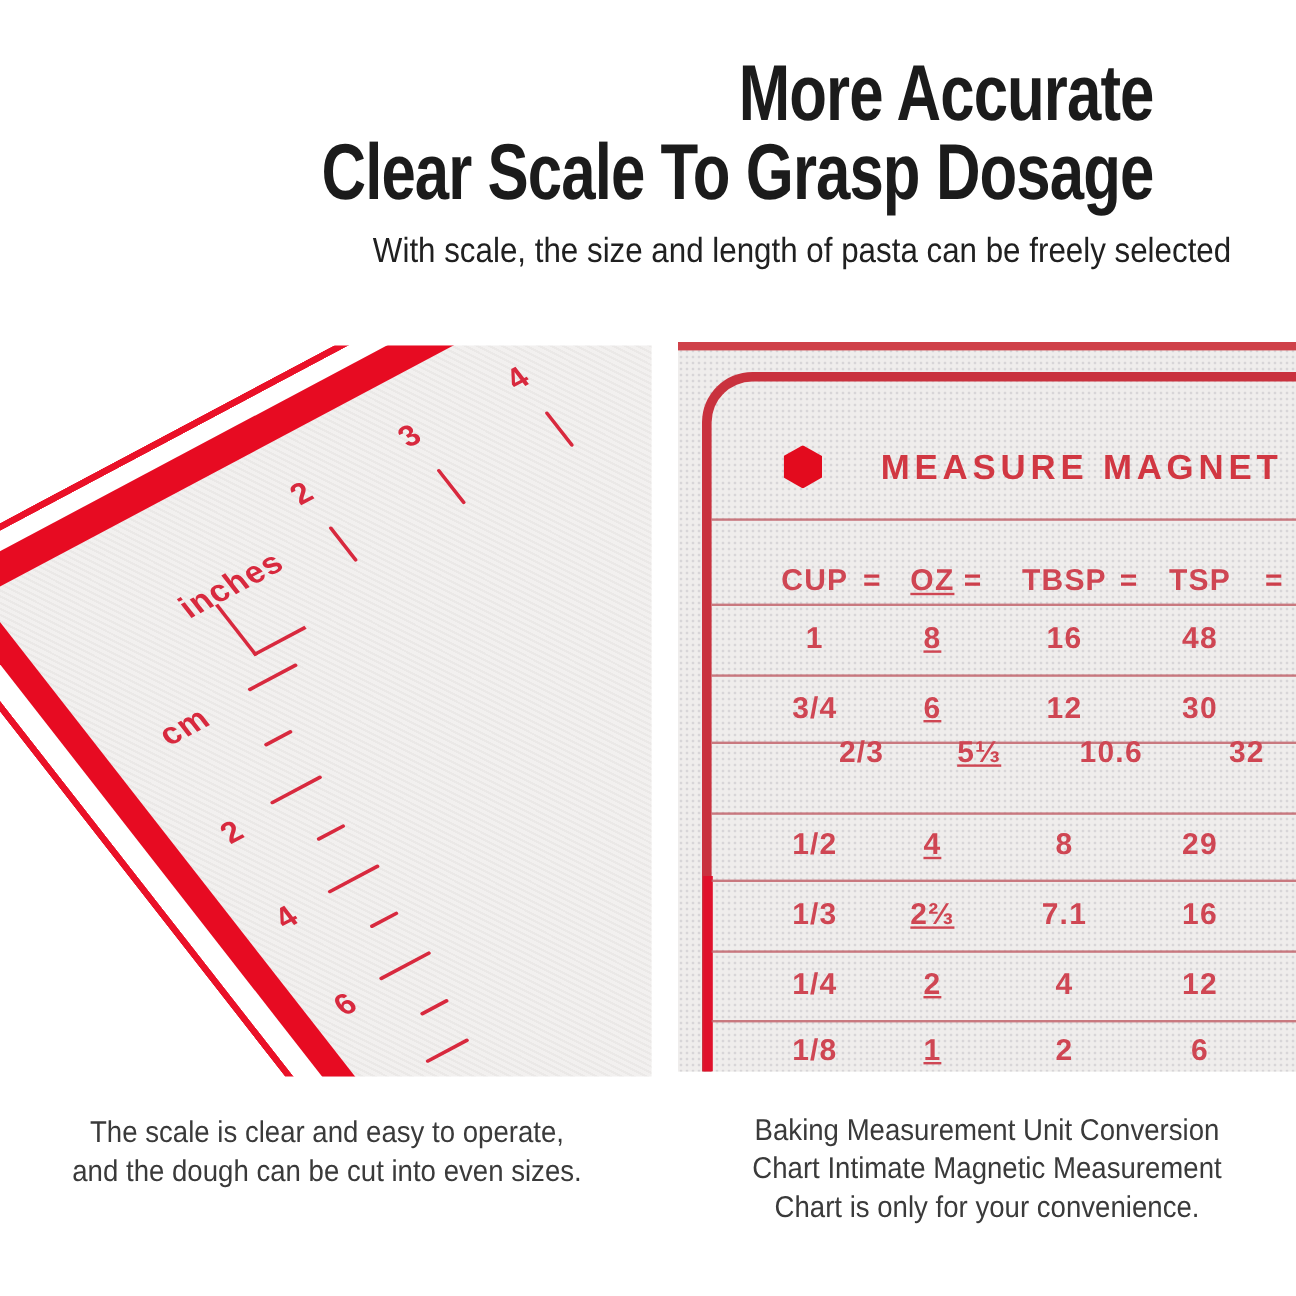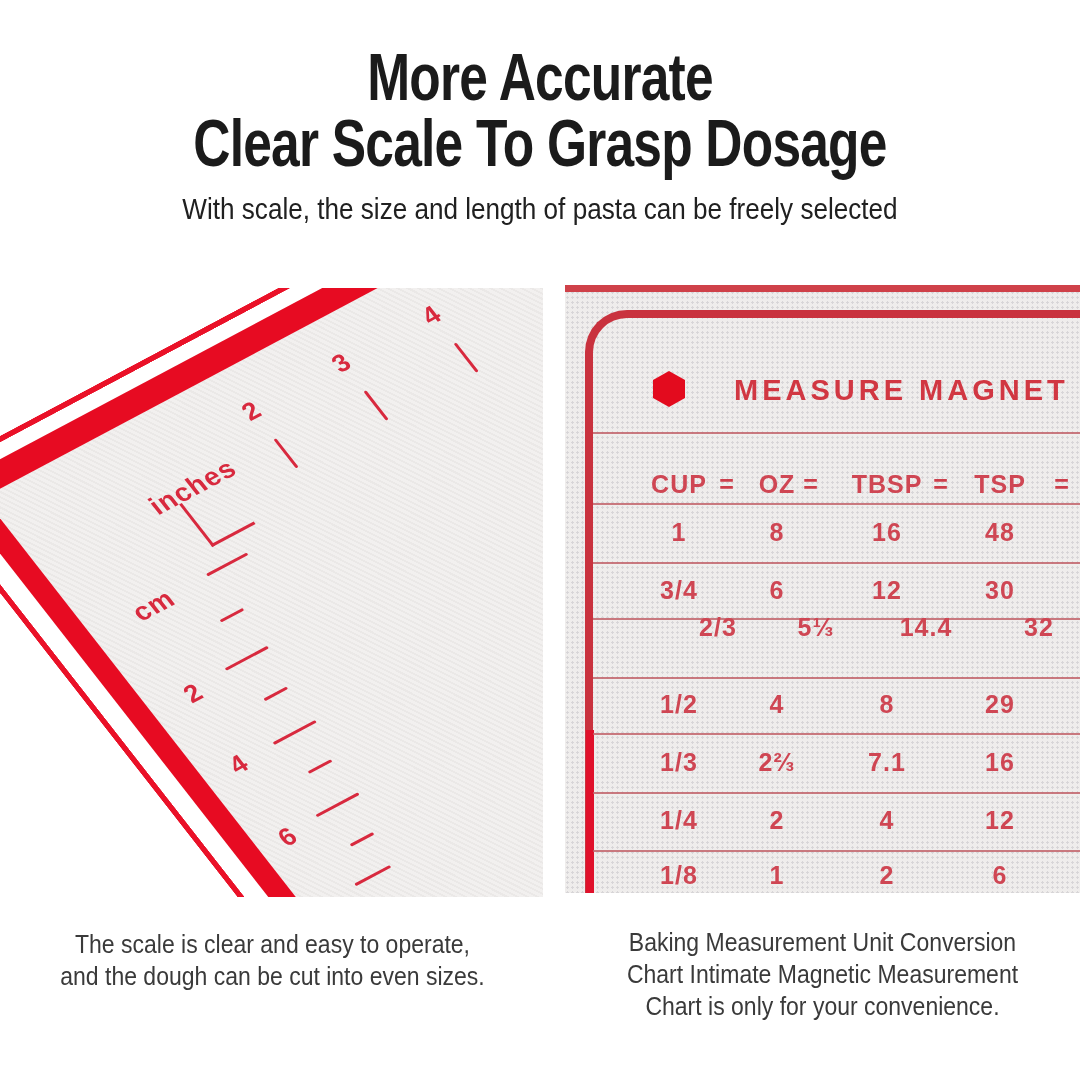--- a/index.html
+++ b/index.html
@@ -1,20 +1,20 @@
 <!DOCTYPE html>
 <html><head>
 <meta charset="utf-8">
 <style>
   html,body{margin:0;padding:0;background:#ffffff;}
   #page{position:relative;width:1080px;height:1080px;background:#ffffff;overflow:hidden;
         font-family:"Liberation Sans", sans-serif;}
 
   
-  .title-wrap{position:absolute;top:44px;left:0;width:1080px;text-align:center;color:#1b1b1b;}
+  .title-wrap{position:absolute;top:44px;left:0;width:1080px;text-align:right;color:#1b1b1b;}
   .title-line{display:block;font-weight:bold;font-size:66px;line-height:66px;height:66px;
               letter-spacing:-1px;transform:scaleX(0.78);transform-origin:50% 50%;white-space:nowrap;}
   .subtitle{display:block;margin-top:16px;font-size:29px;line-height:34px;color:#202020;
             transform:scaleX(0.90);transform-origin:50% 50%;white-space:nowrap;}
 
   
   .photo-left{position:absolute;left:0;top:288px;width:543px;height:609px;background:#ffffff;overflow:hidden;}
   .mat-outline{position:absolute;left:-87px;top:194px;width:820px;height:600px;
                transform-origin:0 0;transform:rotate(-28deg) skewX(10deg);
                border-top:6px solid #ea1128;border-left:6px solid #ea1128;border-radius:4px;background:transparent;}
@@ -42,21 +42,21 @@
   .edge-bright{position:absolute;left:21px;top:445px;width:8px;height:163px;background:#e0112b;}
   .hexagon{position:absolute;left:88px;top:86px;width:32px;height:36px;background:#e30b1e;
            clip-path:polygon(50% 0, 100% 25%, 100% 75%, 50% 100%, 0 75%, 0 25%);}
   .brand-text{position:absolute;left:142px;top:88px;height:34px;line-height:34px;
               font-size:29px;font-weight:bold;letter-spacing:4px;color:#d13742;white-space:nowrap;margin-left:27px;}
   .divider{position:absolute;left:28px;width:487px;height:2px;background:#c2646c;opacity:0.85;}
   .t-row{position:absolute;left:0;width:515px;height:30px;line-height:30px;
          font-size:25px;font-weight:bold;color:#cf4653;letter-spacing:1px;}
   .t-cell{position:absolute;width:120px;text-align:center;}
   .t-eq{position:absolute;width:24px;text-align:center;color:#cd3f4b;}
-  .c0{left:54px;} .c1{left:152px;} .c2{left:262px;} .c3{left:375px;}
+  .c0{left:54px;} .c1{left:152px;text-decoration:underline;} .c2{left:262px;} .c3{left:375px;}
   .e0{left:150px;} .e1{left:234px;} .e2{left:364px;} .e3{left:485px;}
 
   
   .caption{position:absolute;text-align:center;color:#3a3a3a;font-size:25px;line-height:32px;}
   .caption .cl{display:block;transform:scaleX(0.92);transform-origin:50% 50%;white-space:nowrap;}
   .caption-left{left:0;top:928px;width:545px;}
   .caption-right{left:565px;top:926px;width:515px;}
 </style>
 </head>
 <body>
@@ -137,21 +137,21 @@
     </div>
     <div class="t-row" style="top:290px;">
       <span class="t-cell c0">3/4</span>
       <span class="t-cell c1">6</span>
       <span class="t-cell c2">12</span>
       <span class="t-cell c3">30</span>
     </div>
     <div class="t-row" style="top:327px;margin-left:39px;">
       <span class="t-cell c0">2/3</span>
       <span class="t-cell c1">5⅓</span>
-      <span class="t-cell c2">14.4</span>
+      <span class="t-cell c2">10.6</span>
       <span class="t-cell c3">32</span>
     </div>
     <div class="t-row" style="top:404px;">
       <span class="t-cell c0">1/2</span>
       <span class="t-cell c1">4</span>
       <span class="t-cell c2">8</span>
       <span class="t-cell c3">29</span>
     </div>
     <div class="t-row" style="top:462px;">
       <span class="t-cell c0">1/3</span>

